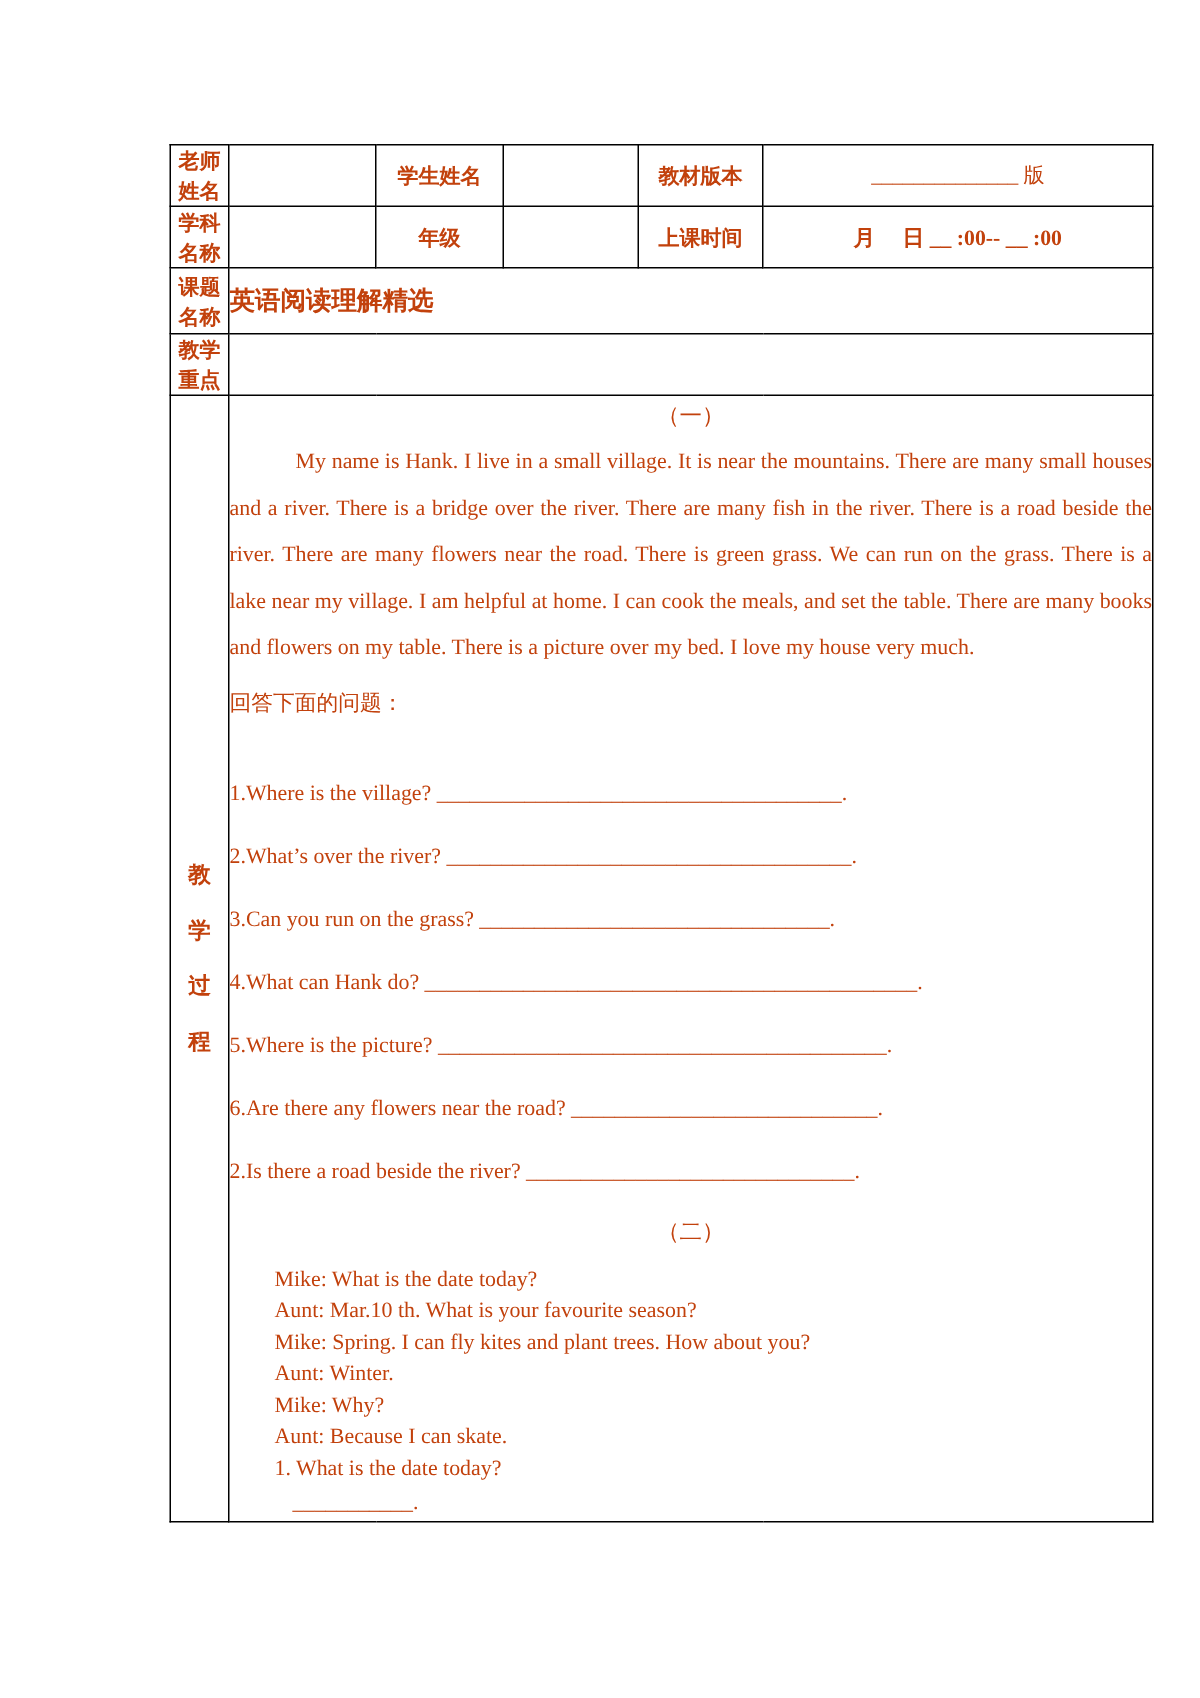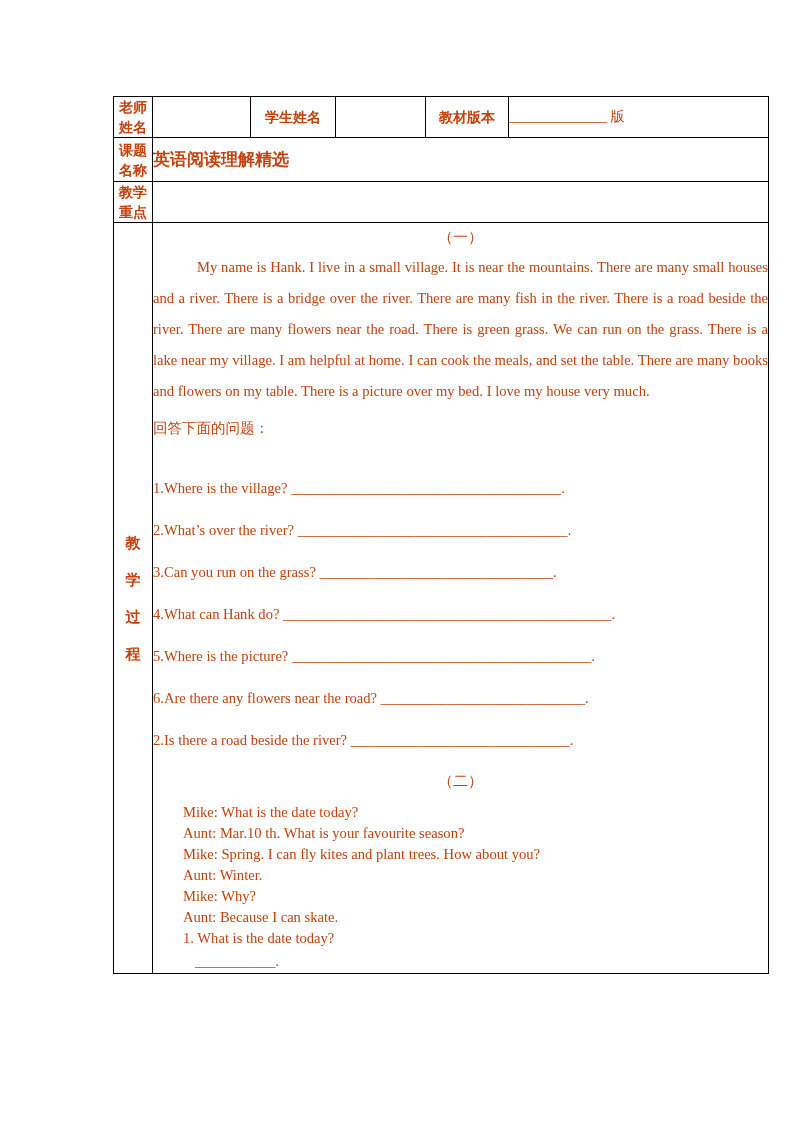--- a/index.html
+++ b/index.html
@@ -8,21 +8,21 @@
   .doc-table{position:absolute;left:113px;top:96px;width:655px;border-collapse:collapse;
              table-layout:fixed;}
   .doc-table td{border:1.5px solid #000;overflow:hidden;vertical-align:middle;padding:0;}
   .lbl{font-family:"Liberation Sans",sans-serif;font-weight:bold;font-size:14px;
        text-align:center;line-height:20px;padding:1px 1px;}
   .r1 td{height:39px;}
   .r2 td{height:38px;}
   .r3 td{height:43px;}
   .r4 td{height:40px;}
   .r5 .vcell{height:750px;}
-  .wide-cell{text-align:left;font-size:14px;margin-top:27px;}
+  .wide-cell{text-align:center;font-size:14px;margin-top:27px;}
   .blank-line{letter-spacing:0;}
   .suffix{font-family:"Liberation Sans",sans-serif;font-size:14px;}
   .time-text{font-weight:bold;font-size:14.5px;font-family:"Liberation Serif",serif;}
   .topic-cell{padding-left:9px;}
   .topic-text{font-family:"Liberation Sans",sans-serif;font-weight:bold;font-size:17px;}
   .vlabel{text-align:center;}
   .vlabel span{display:block;font-family:"Liberation Sans",sans-serif;font-weight:bold;
                font-size:15px;line-height:37px;}
   .content-cell{vertical-align:top;padding:4px 10px 0 8px;font-size:14.6px;}
   .sec-heading{text-align:center;font-size:15px;line-height:22px;margin:2px 0 0 0;}
@@ -51,20 +51,30 @@
     <tbody>
       <tr class="r1">
         <td class="lbl">老师姓名</td>
         <td></td>
         <td class="lbl">学生姓名</td>
         <td></td>
         <td class="lbl">教材版本</td>
         <td class="wide-cell">
           <span class="blank-line">______________</span>
           <span class="suffix">版</span>
+        </td>
+      </tr>
+      <tr class="r2">
+        <td class="lbl">学科名称</td>
+        <td></td>
+        <td class="lbl">年级</td>
+        <td></td>
+        <td class="lbl">上课时间</td>
+        <td class="wide-cell">
+          <span class="time-text">月　 日  __ :00-- __ :00</span>
         </td>
       </tr>
       <tr class="r3">
         <td class="lbl">课题名称</td>
         <td class="topic-cell" colspan="5">
           <span class="topic-text">英语阅读理解精选</span>
         </td>
       </tr>
       <tr class="r4">
         <td class="lbl">教学重点</td>

